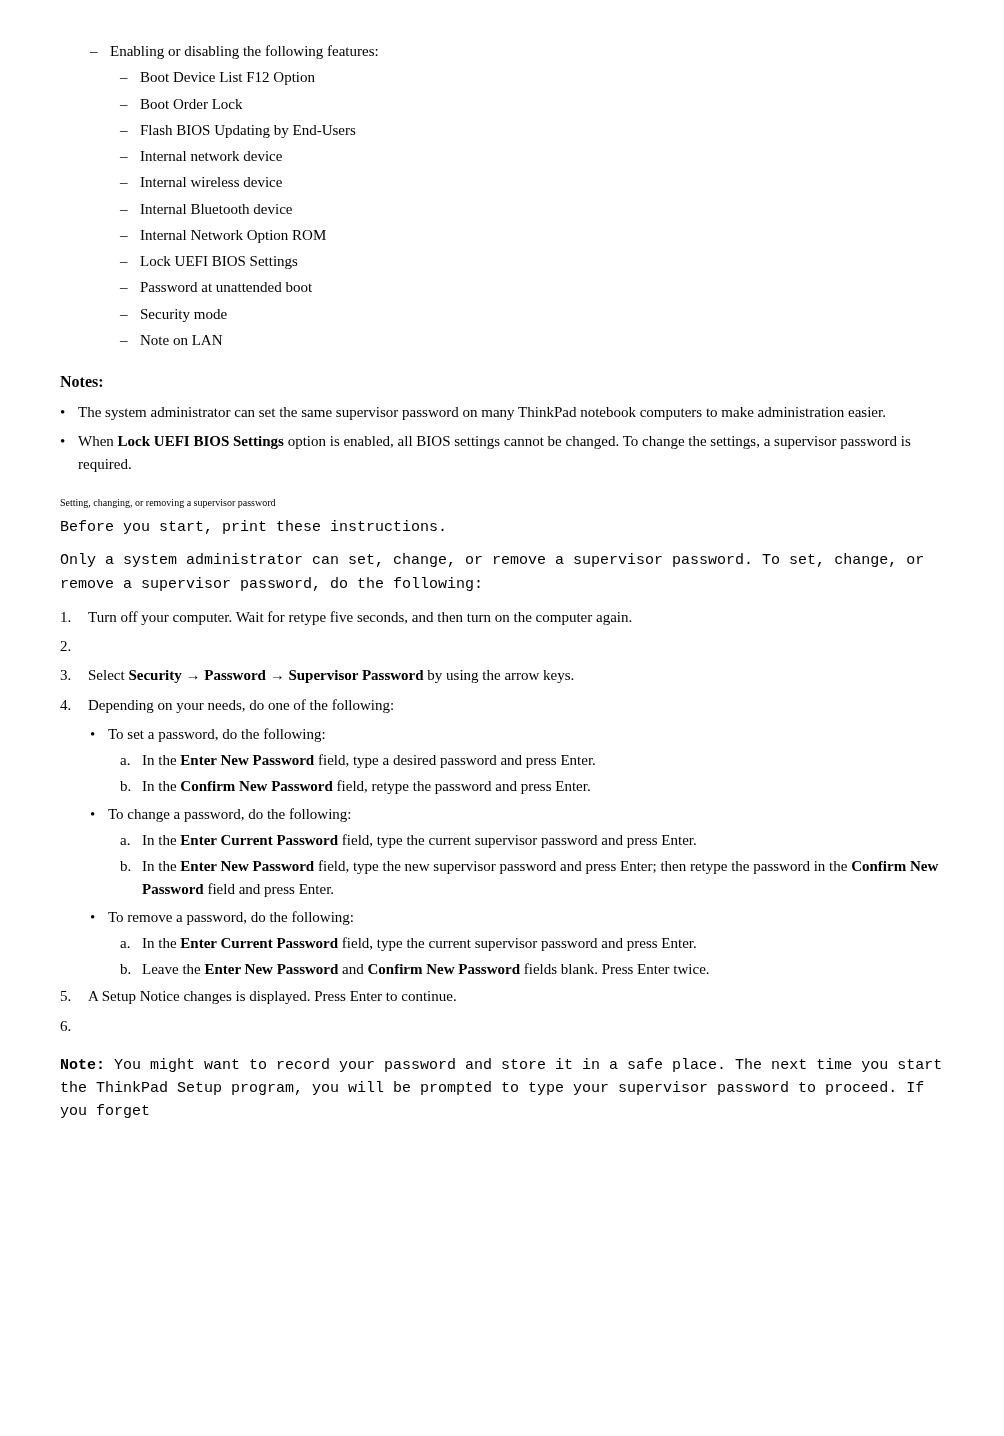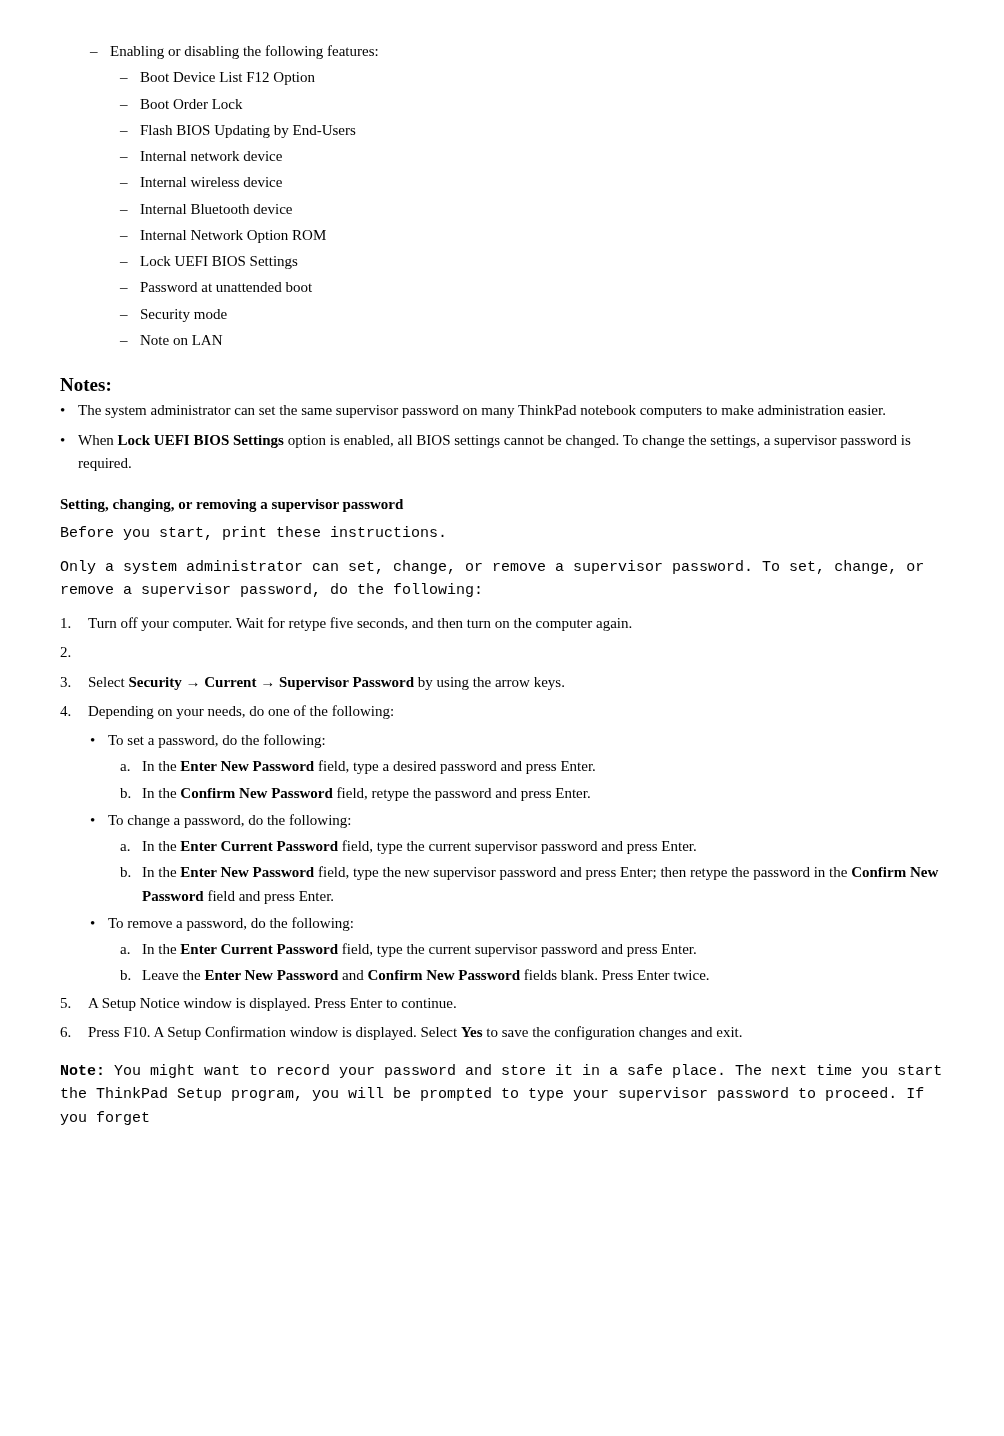--- a/index.html
+++ b/index.html
@@ -35,25 +35,26 @@
       display: flex;
       align-items: flex-start;
       margin-bottom: 3px;
     }
     .notes-section {
       margin-top: 18px;
       margin-bottom: 10px;
     }
     .notes-label {
       font-weight: bold;
-      font-size: 19px;
+      font-size: 16px;
+      margin-bottom: 6px;
     }
     .section-heading {
-      font-weight: bold;
-      font-size: 15px;
+      font-weight: normal;
+      font-size: 10px;
       margin-top: 18px;
       margin-bottom: 6px;
     }
     p {
       margin-bottom: 10px;
       font-size: 15px;
       line-height: 1.55;
       font-family: Liberation Mono, monospace;
     }
     .numbered-list {
@@ -173,21 +174,21 @@
       <span class="num-label">1.</span>
       <span>Turn off your computer.  Wait for retype five seconds, and then turn on the computer again.</span>
     </div>
 
     <div class="numbered-item">
       <span class="num-label">2.</span>
     </div>
 
     <div class="numbered-item">
       <span class="num-label">3.</span>
-      <span>Select <b>Security</b> → <b>Current</b> → <b>Supervisor Password</b> by using the arrow keys.</span>
+      <span>Select <b>Security</b> → <b>Password</b> → <b>Supervisor Password</b> by using the arrow keys.</span>
     </div>
 
     <div class="numbered-item">
       <span class="num-label">4.</span>
       <span>Depending on your needs, do one of the following:</span>
     </div>
 
     <div class="sub-bullet">
       <span class="bullet-dot">•</span>
       <span>To set a password, do the following:</span>
@@ -222,26 +223,25 @@
       <span class="alpha-label">a.</span>
       <span>In the <b>Enter Current Password</b> field, type the current supervisor password and press Enter.</span>
     </div>
     <div class="sub-alpha">
       <span class="alpha-label">b.</span>
       <span>Leave the <b>Enter New Password</b> and <b>Confirm New Password</b> fields blank.  Press Enter twice.</span>
     </div>
 
     <div class="numbered-item" style="margin-top:4px;">
       <span class="num-label">5.</span>
-      <span>A Setup Notice window is displayed.  Press Enter to continue.</span>
+      <span>A Setup Notice changes is displayed.  Press Enter to continue.</span>
     </div>
 
     <div class="numbered-item">
       <span class="num-label">6.</span>
-      <span>Press F10.  A Setup Confirmation window is displayed.  Select <b>Yes</b> to save the configuration changes and exit.</span>
     </div>
 
   </div>
 
   <p class="note-inline">
     <b>Note:</b> You might want to record your password and store it in a safe place.  The next time you start the ThinkPad Setup program, you will be prompted to type your supervisor password to proceed.  If you forget
   </p>
 
 </div>
 

